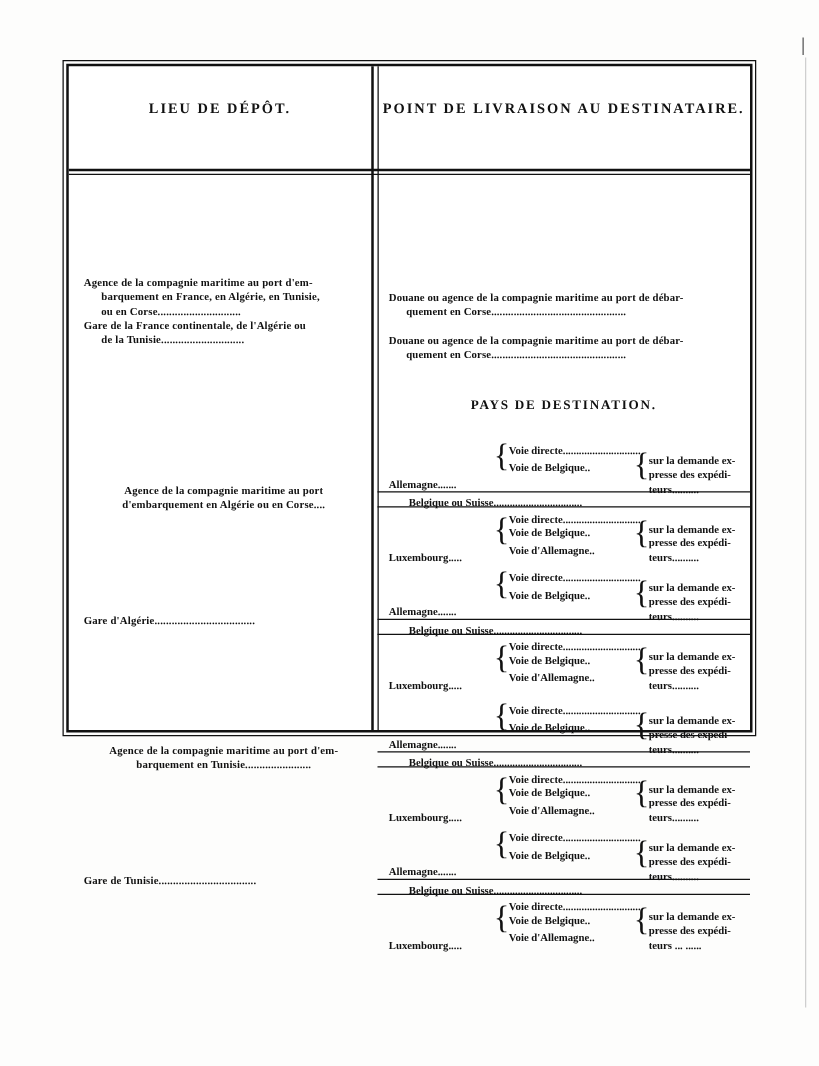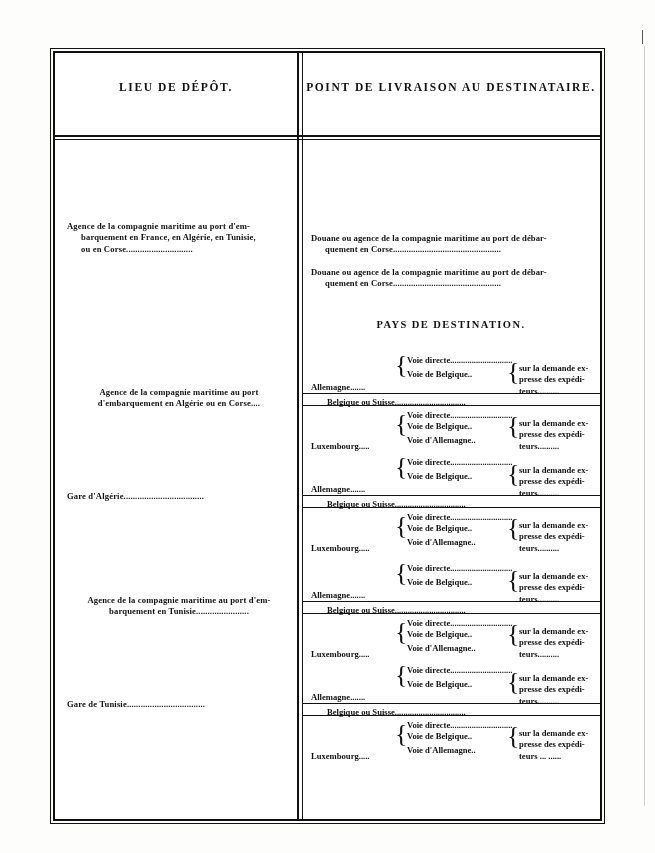--- a/index.html
+++ b/index.html
@@ -39,21 +39,21 @@
     width: 1px;
     height: 760px;
     background: #cfcfcf;
   }
 
   .table-wrap {
     position: absolute;
     left: 50px;
     top: 48px;
     width: 555px;
-    height: 776px;
+    height: 541px;
     border: 1px solid #111;
     box-sizing: border-box;
     padding: 2px;
   }
   .table-inner {
     border: 2px solid #111;
     width: 100%;
     height: 100%;
     box-sizing: border-box;
     position: relative;
@@ -249,20 +249,26 @@
             <span class="cont">ou en Corse.............................</span>
           </div>
         </div>
         <div class="right-cell" style="top:78px;">
           <div class="txt hang">
             <span>Douane ou agence de la compagnie maritime au port de débar-</span>
             <span class="cont">quement en Corse................................................</span>
           </div>
         </div>
 
+        <div class="left-cell indentline" style="top:112px;">
+          <div class="lbl hang">
+            <span>Gare de la France continentale, de l'Algérie ou</span>
+            <span class="cont">de la Tunisie.............................</span>
+          </div>
+        </div>
         <div class="right-cell" style="top:112px;">
           <div class="txt hang">
             <span>Douane ou agence de la compagnie maritime au port de débar-</span>
             <span class="cont">quement en Corse................................................</span>
           </div>
         </div>
 
         <div class="pays-title" style="top:176px;">PAYS DE DESTINATION.</div>
 
         <div class="left-cell" style="top:244px;">

